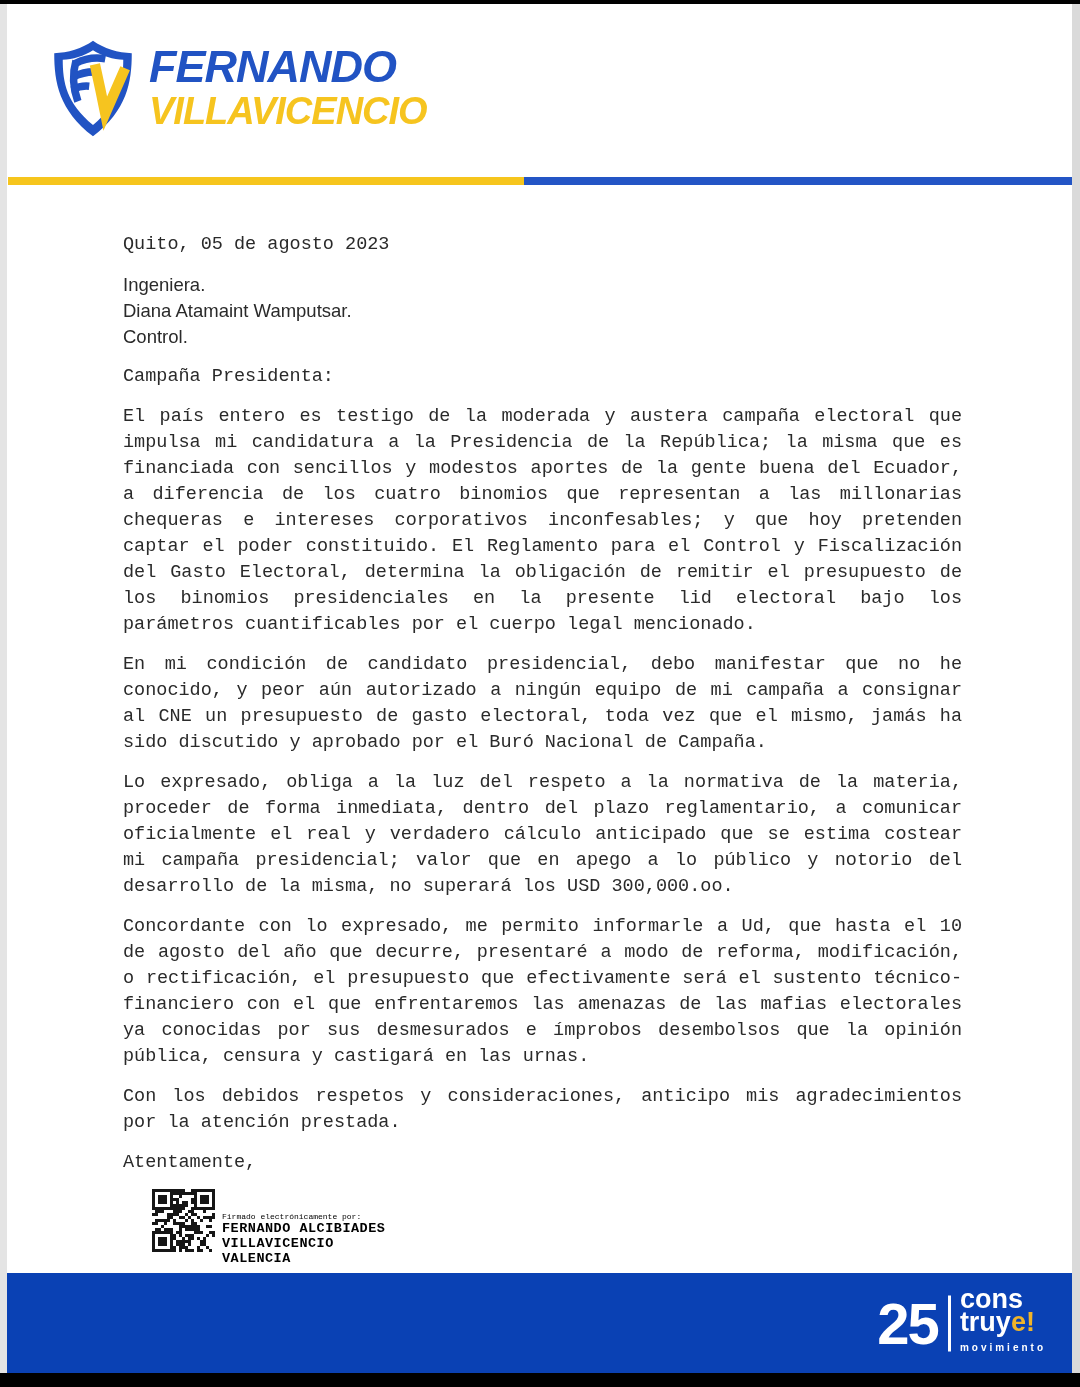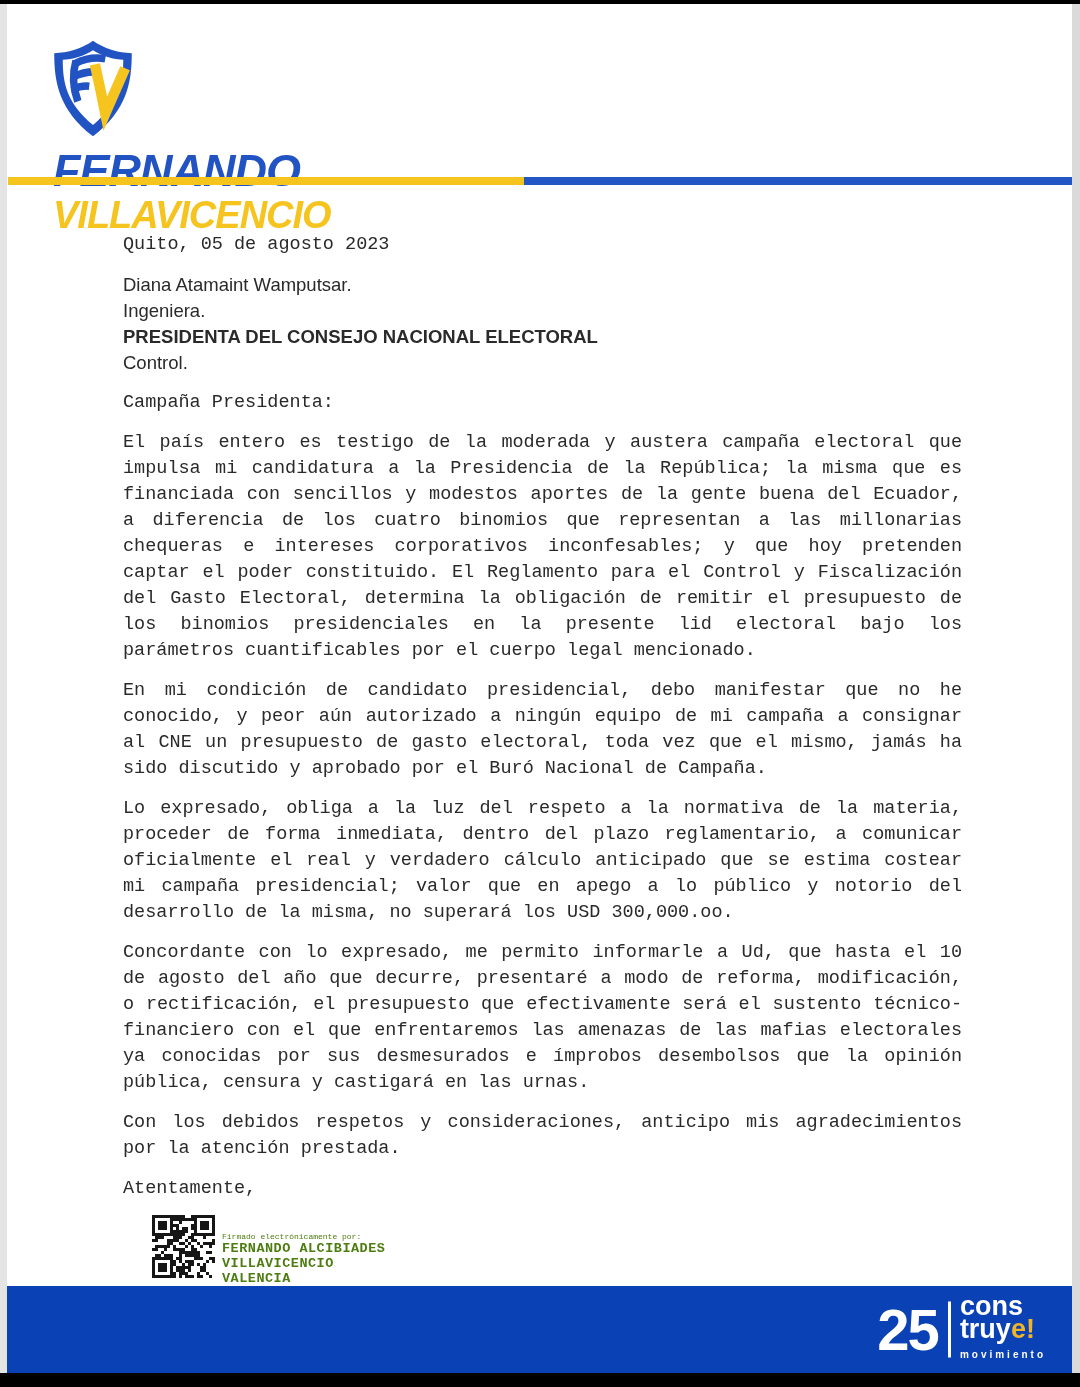--- a/index.html
+++ b/index.html
@@ -5,21 +5,21 @@
   html,body{margin:0;padding:0;}
   body{
     width:1080px;height:1387px;position:relative;background:#000;
     font-family:"Liberation Sans", sans-serif;overflow:hidden;
   }
   .frame{
     position:absolute;top:4px;bottom:14px;left:0;right:0;background:#fff;
     border-left:7px solid #e4e4e4;border-right:8px solid #dadada;
   }
   
-  .logo-row{position:absolute;top:34px;left:38px;display:flex;align-items:flex-start;flex-direction:column;}
+  .logo-row{position:absolute;top:34px;left:38px;display:flex;align-items:flex-start;}
   .logo-shield{width:96px;height:104px;flex:0 0 auto;}
   .logo-text{margin-left:8px;margin-top:6px;font-style:italic;font-weight:bold;line-height:1;}
   .logo-text .l1{font-size:45px;color:#2153c3;letter-spacing:-1px;}
   .logo-text .l2{font-size:38px;color:#f6c41f;letter-spacing:-1px;margin-top:3px;}
   .divider{
     position:absolute;top:173px;left:1px;right:0;height:8px;
     background:linear-gradient(to right,#f6c51d 0,#f6c51d 48.5%,#2355c5 48.5%,#2355c5 100%);
   }
   
   .letter{
@@ -30,27 +30,27 @@
   .letter .just{text-align:justify;}
   .recipient div{line-height:26px;}
   .bold{font-weight:bold;}
   
   .sig-row{display:flex;align-items:flex-start;margin:2px 0 6px 26px;}
   .qr{
     display:grid;grid-template-columns:repeat(21,3px);grid-auto-rows:3px;
     padding:3px;background:#fff;flex:0 0 auto;
   }
   .qm{background:#fff;} .qm.on{background:#161616;}
-  .sig-text{margin-left:4px;margin-top:20px;font-family:"Liberation Mono", monospace;color:#4d7c0f;}
+  .sig-text{margin-left:4px;margin-top:26px;font-family:"Liberation Mono", monospace;color:#000000;}
   .sig-note{font-size:8px;line-height:9px;}
   .sig-name{font-size:13.5px;line-height:15px;font-weight:bold;letter-spacing:0.5px;}
   .sign-block{line-height:27px;font-size:13px;}
   
   .footer{
-    position:absolute;left:0;right:0;bottom:0;height:87px;background:#0a41b4;
+    position:absolute;left:0;right:0;bottom:0;height:100px;background:#0a41b4;
   }
   .f-logo{position:absolute;right:26px;top:50%;transform:translateY(-50%);display:flex;align-items:center;}
   .f-25{color:#fff;font-weight:bold;font-size:58px;letter-spacing:-2px;line-height:1;}
   .f-sep{width:3px;height:56px;background:#fff;margin:0 9px 0 10px;}
   .f-brand{color:#fff;font-weight:bold;font-size:27px;line-height:23px;letter-spacing:0;}
   .f-brand .yellow{color:#f0b country429;}
   .f-brand .yellow{color:#f0b429;}
   .f-mov{font-size:10px;font-weight:bold;letter-spacing:3px;margin-top:2px;}
 </style>
 </head>
@@ -72,23 +72,22 @@
       <div class="l1">FERNANDO</div>
       <div class="l2">VILLAVICENCIO</div>
     </div>
   </div>
   <div class="divider"></div>
 
   <div class="letter">
     <p>Quito, 05 de agosto 2023</p>
 
     <div class="recipient" style="margin-bottom:14px;">
+      <div>Ingeniera.</div>
       <div>Diana Atamaint Wamputsar.</div>
-      <div>Ingeniera.</div>
-      <div class="bold">PRESIDENTA DEL CONSEJO NACIONAL ELECTORAL</div>
       <div>Control.</div>
     </div>
 
     <p>Campaña Presidenta:</p>
 
     <p class="just">El país entero es testigo de la moderada y austera campaña electoral que impulsa mi candidatura a la Presidencia de la República; la misma que es financiada con sencillos y modestos aportes de la gente buena del Ecuador, a diferencia de los cuatro binomios que representan a las millonarias chequeras e intereses corporativos inconfesables; y que hoy pretenden captar el poder constituido. El Reglamento para el Control y Fiscalización del Gasto Electoral, determina la obligación de remitir el presupuesto de los binomios presidenciales en la presente lid electoral bajo los parámetros cuantificables por el cuerpo legal mencionado.</p>
     <p class="just">En mi condición de candidato presidencial, debo manifestar que no he conocido, y peor aún autorizado a ningún equipo de mi campaña a consignar al CNE un presupuesto de gasto electoral, toda vez que el mismo, jamás ha sido discutido y aprobado por el Buró Nacional de Campaña.</p>
     <p class="just">Lo expresado, obliga a la luz del respeto a la normativa de la materia, proceder de forma inmediata, dentro del plazo reglamentario, a comunicar oficialmente el real y verdadero cálculo anticipado que se estima costear mi campaña presidencial; valor que en apego a lo público y notorio del desarrollo de la misma, no superará los USD 300,000.oo.</p>
     <p class="just">Concordante con lo expresado, me permito informarle a Ud, que hasta el 10 de agosto del año que decurre, presentaré a modo de reforma, modificación, o rectificación, el presupuesto que efectivamente será el sustento técnico-financiero con el que enfrentaremos las amenazas de las mafias electorales ya conocidas por sus desmesurados e ímprobos desembolsos que la opinión pública, censura y castigará en las urnas.</p>
     <p class="just">Con los debidos respetos y consideraciones, anticipo mis agradecimientos por la atención prestada.</p>

